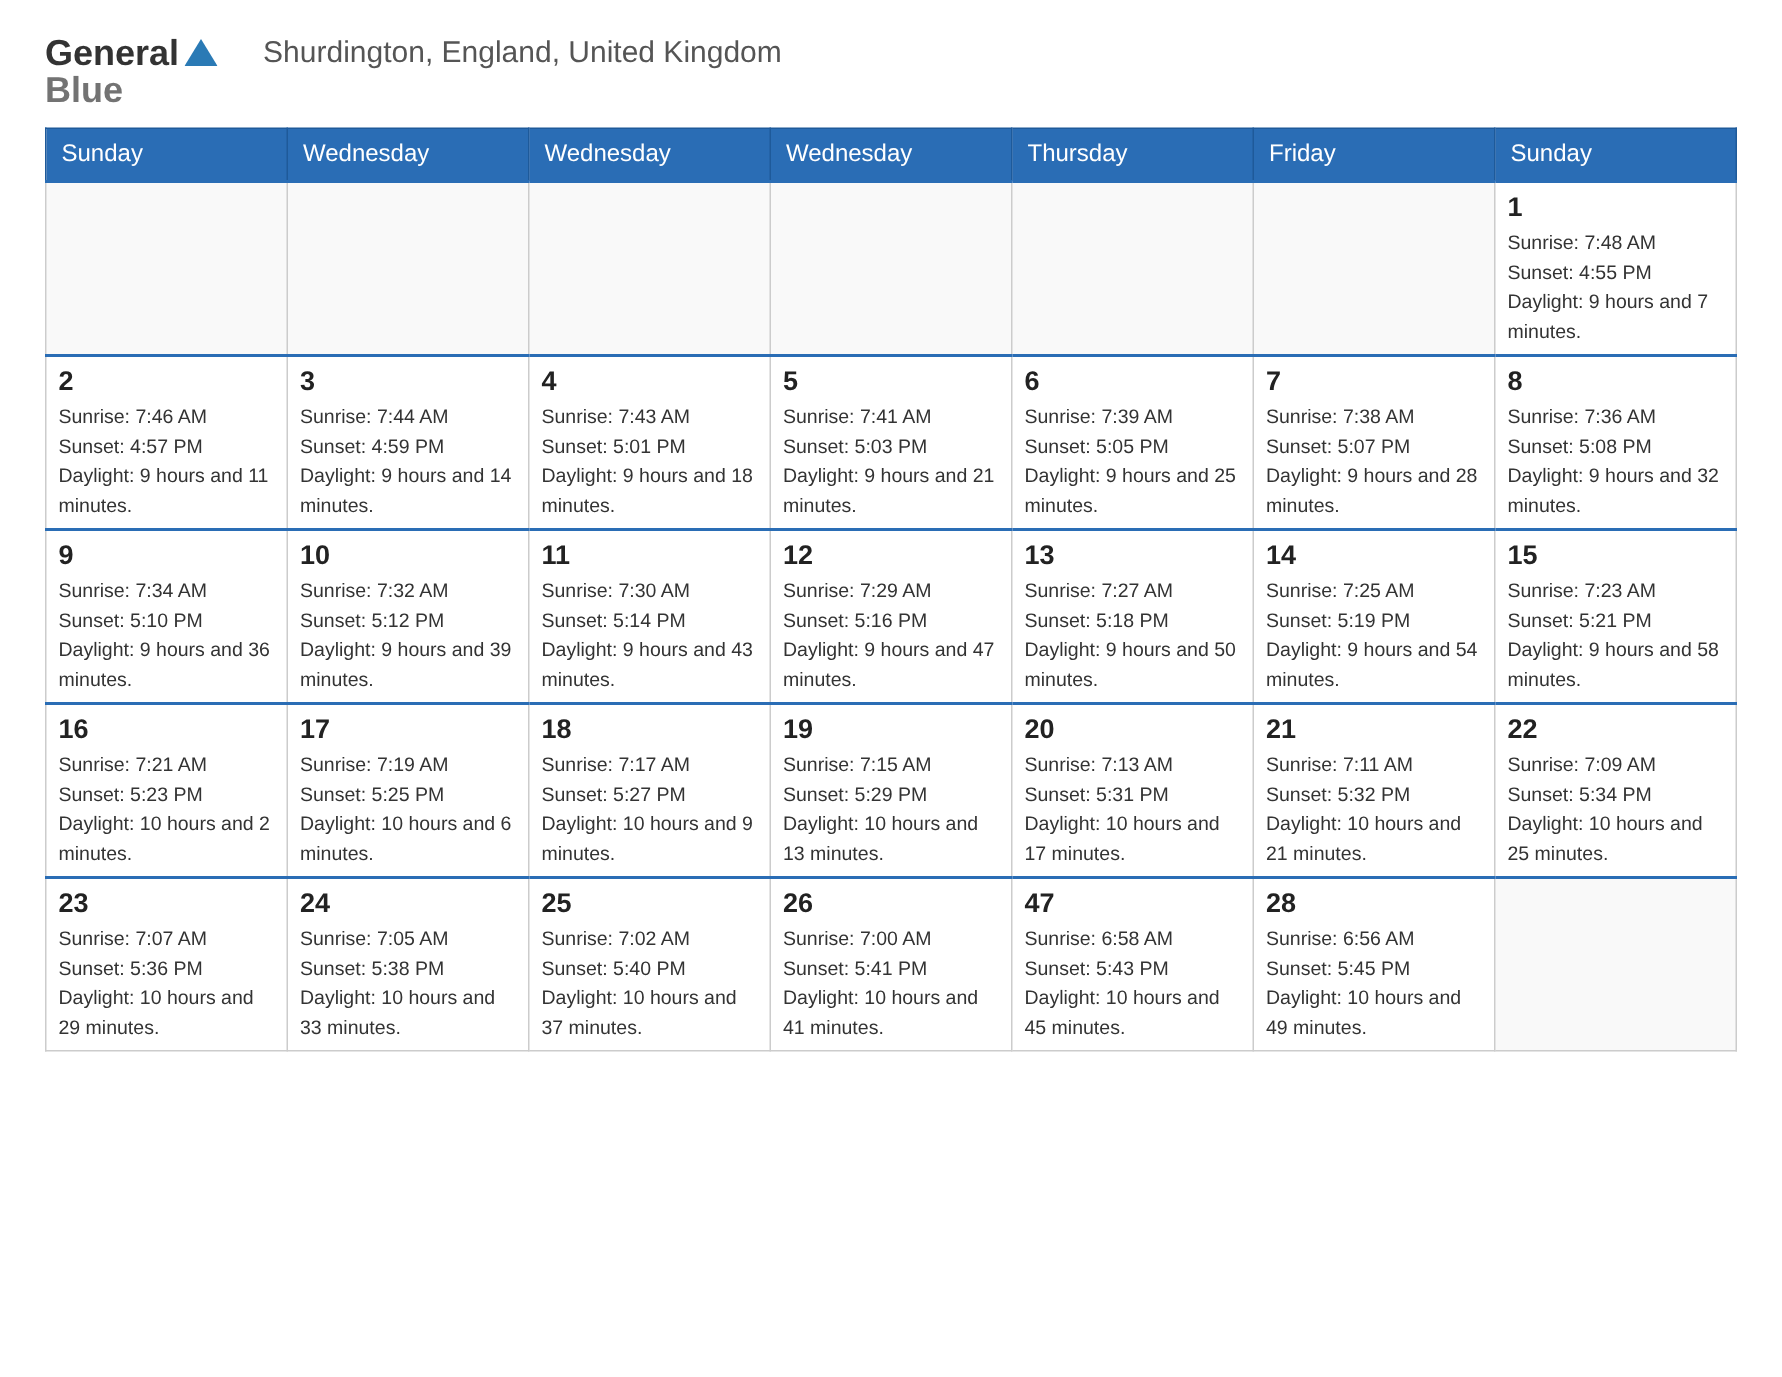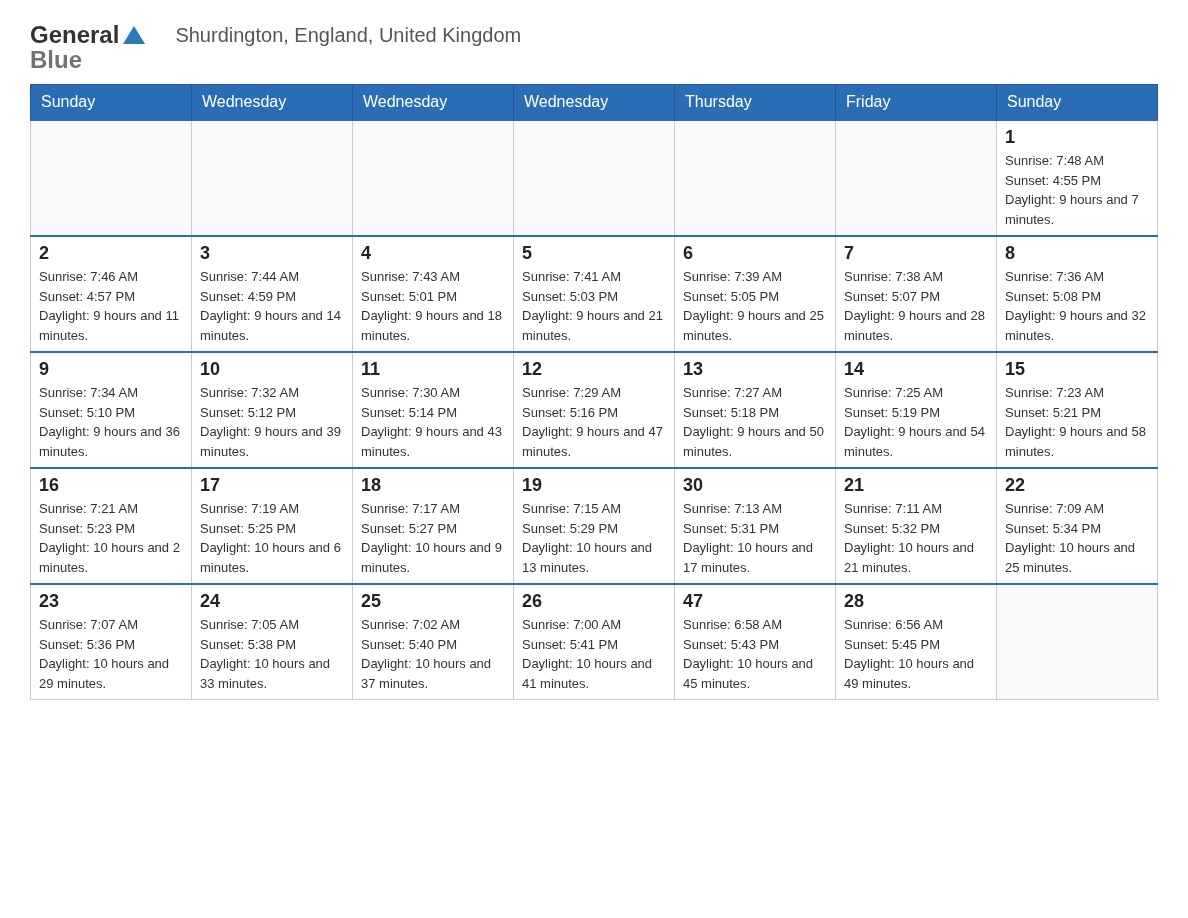--- a/index.html
+++ b/index.html
@@ -198,21 +198,21 @@
         </td>
         <td>
           <span class="day-number">18</span>
           <div class="day-info">Sunrise: 7:17 AM<br>Sunset: 5:27 PM<br>Daylight: 10 hours and 9 minutes.</div>
         </td>
         <td>
           <span class="day-number">19</span>
           <div class="day-info">Sunrise: 7:15 AM<br>Sunset: 5:29 PM<br>Daylight: 10 hours and 13 minutes.</div>
         </td>
         <td>
-          <span class="day-number">30</span>
+          <span class="day-number">20</span>
           <div class="day-info">Sunrise: 7:13 AM<br>Sunset: 5:31 PM<br>Daylight: 10 hours and 17 minutes.</div>
         </td>
         <td>
           <span class="day-number">21</span>
           <div class="day-info">Sunrise: 7:11 AM<br>Sunset: 5:32 PM<br>Daylight: 10 hours and 21 minutes.</div>
         </td>
         <td>
           <span class="day-number">22</span>
           <div class="day-info">Sunrise: 7:09 AM<br>Sunset: 5:34 PM<br>Daylight: 10 hours and 25 minutes.</div>
         </td>

